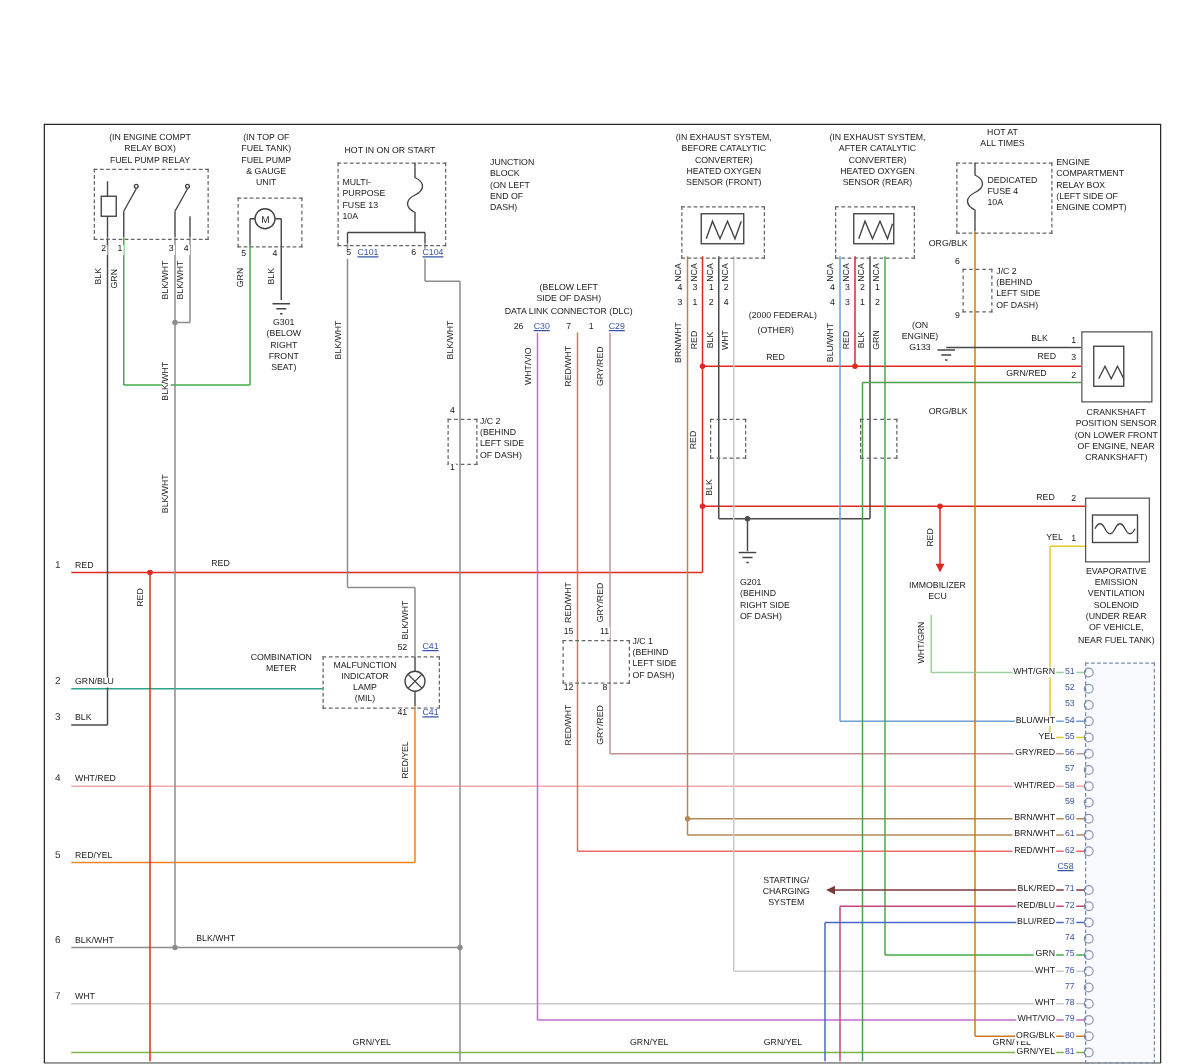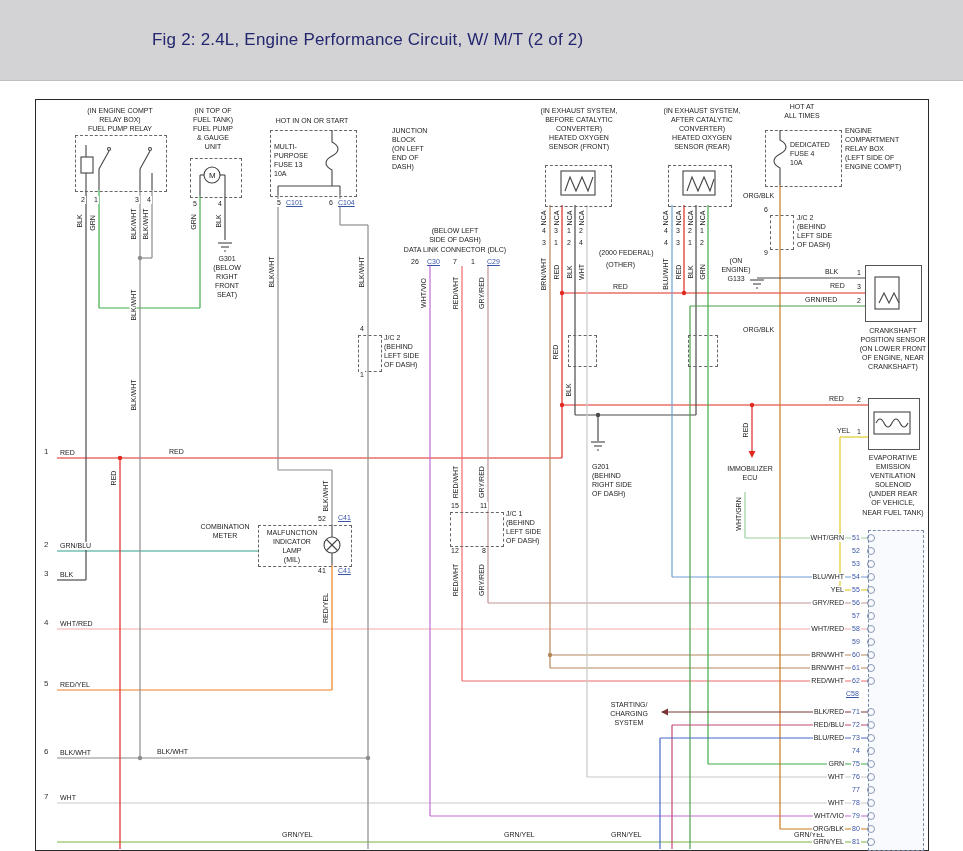--- a/index.html
+++ b/index.html
@@ -20,23 +20,20 @@
   .pinnum{color:#3854a6;}
   .csvg{position:absolute;z-index:3;}
   .csvg line,.csvg rect,.csvg path{stroke:#444;stroke-width:1.1;fill:none;}
   .csvg circle{stroke:#444;stroke-width:1.1;fill:#fff;}
   .csvg text{fill:#222;font-size:8px;font-family:"Liberation Sans",sans-serif;stroke:none;}
 </style>
 </head>
 <body>
 
 <div class="page">
-  <div class="header">
-    <div class="title">Fig 2: 2.4L, Engine Performance Circuit, W/ M/T (2 of 2)</div>
-  </div>
 
   <div class="frame"></div>
   <svg id="wire-svg" width="963" height="851">
       <line x1="57" y1="458" x2="562" y2="458" stroke="#e02820" stroke-width="1.2"></line>
       <line x1="57" y1="551" x2="258" y2="551" stroke="#2fa08c" stroke-width="1.2"></line>
       <line x1="57" y1="580" x2="86" y2="580" stroke="#4a4a4a" stroke-width="1.2"></line>
       <line x1="57" y1="629" x2="868" y2="629" stroke="#f2aaaa" stroke-width="1.2"></line>
       <line x1="57" y1="690" x2="332" y2="690" stroke="#f08020" stroke-width="1.2"></line>
       <line x1="57" y1="758" x2="368" y2="758" stroke="#8c8c8c" stroke-width="1.2"></line>
       <line x1="57" y1="803" x2="868" y2="803" stroke="#c9c9c9" stroke-width="1.2"></line>

